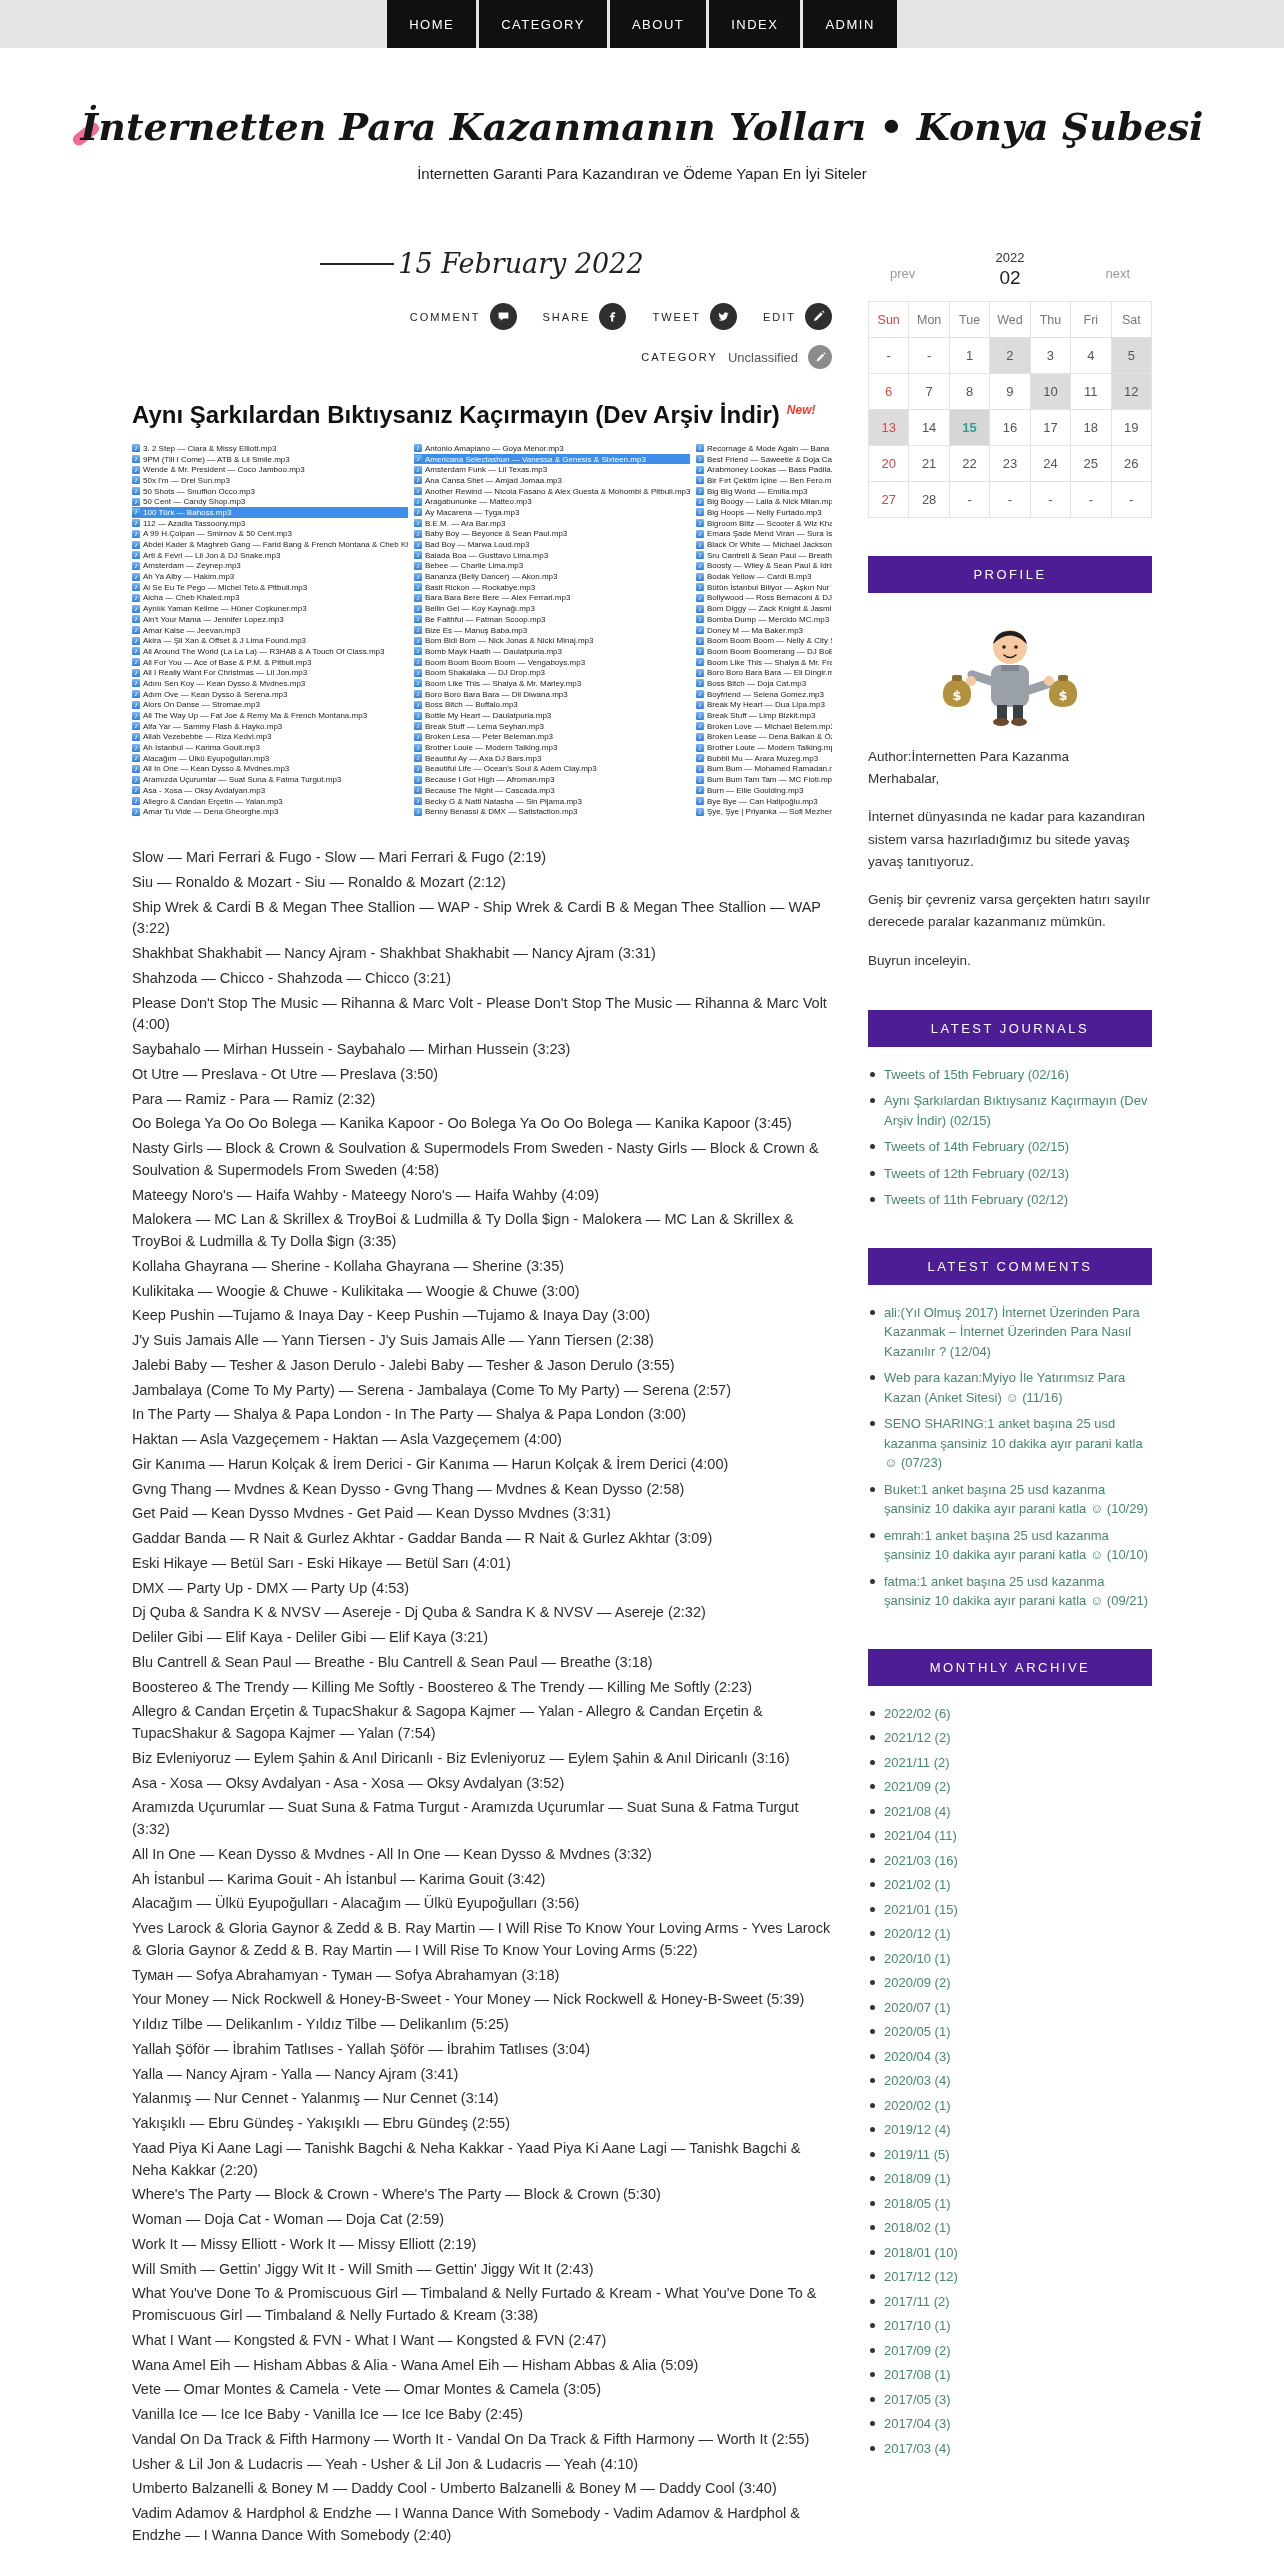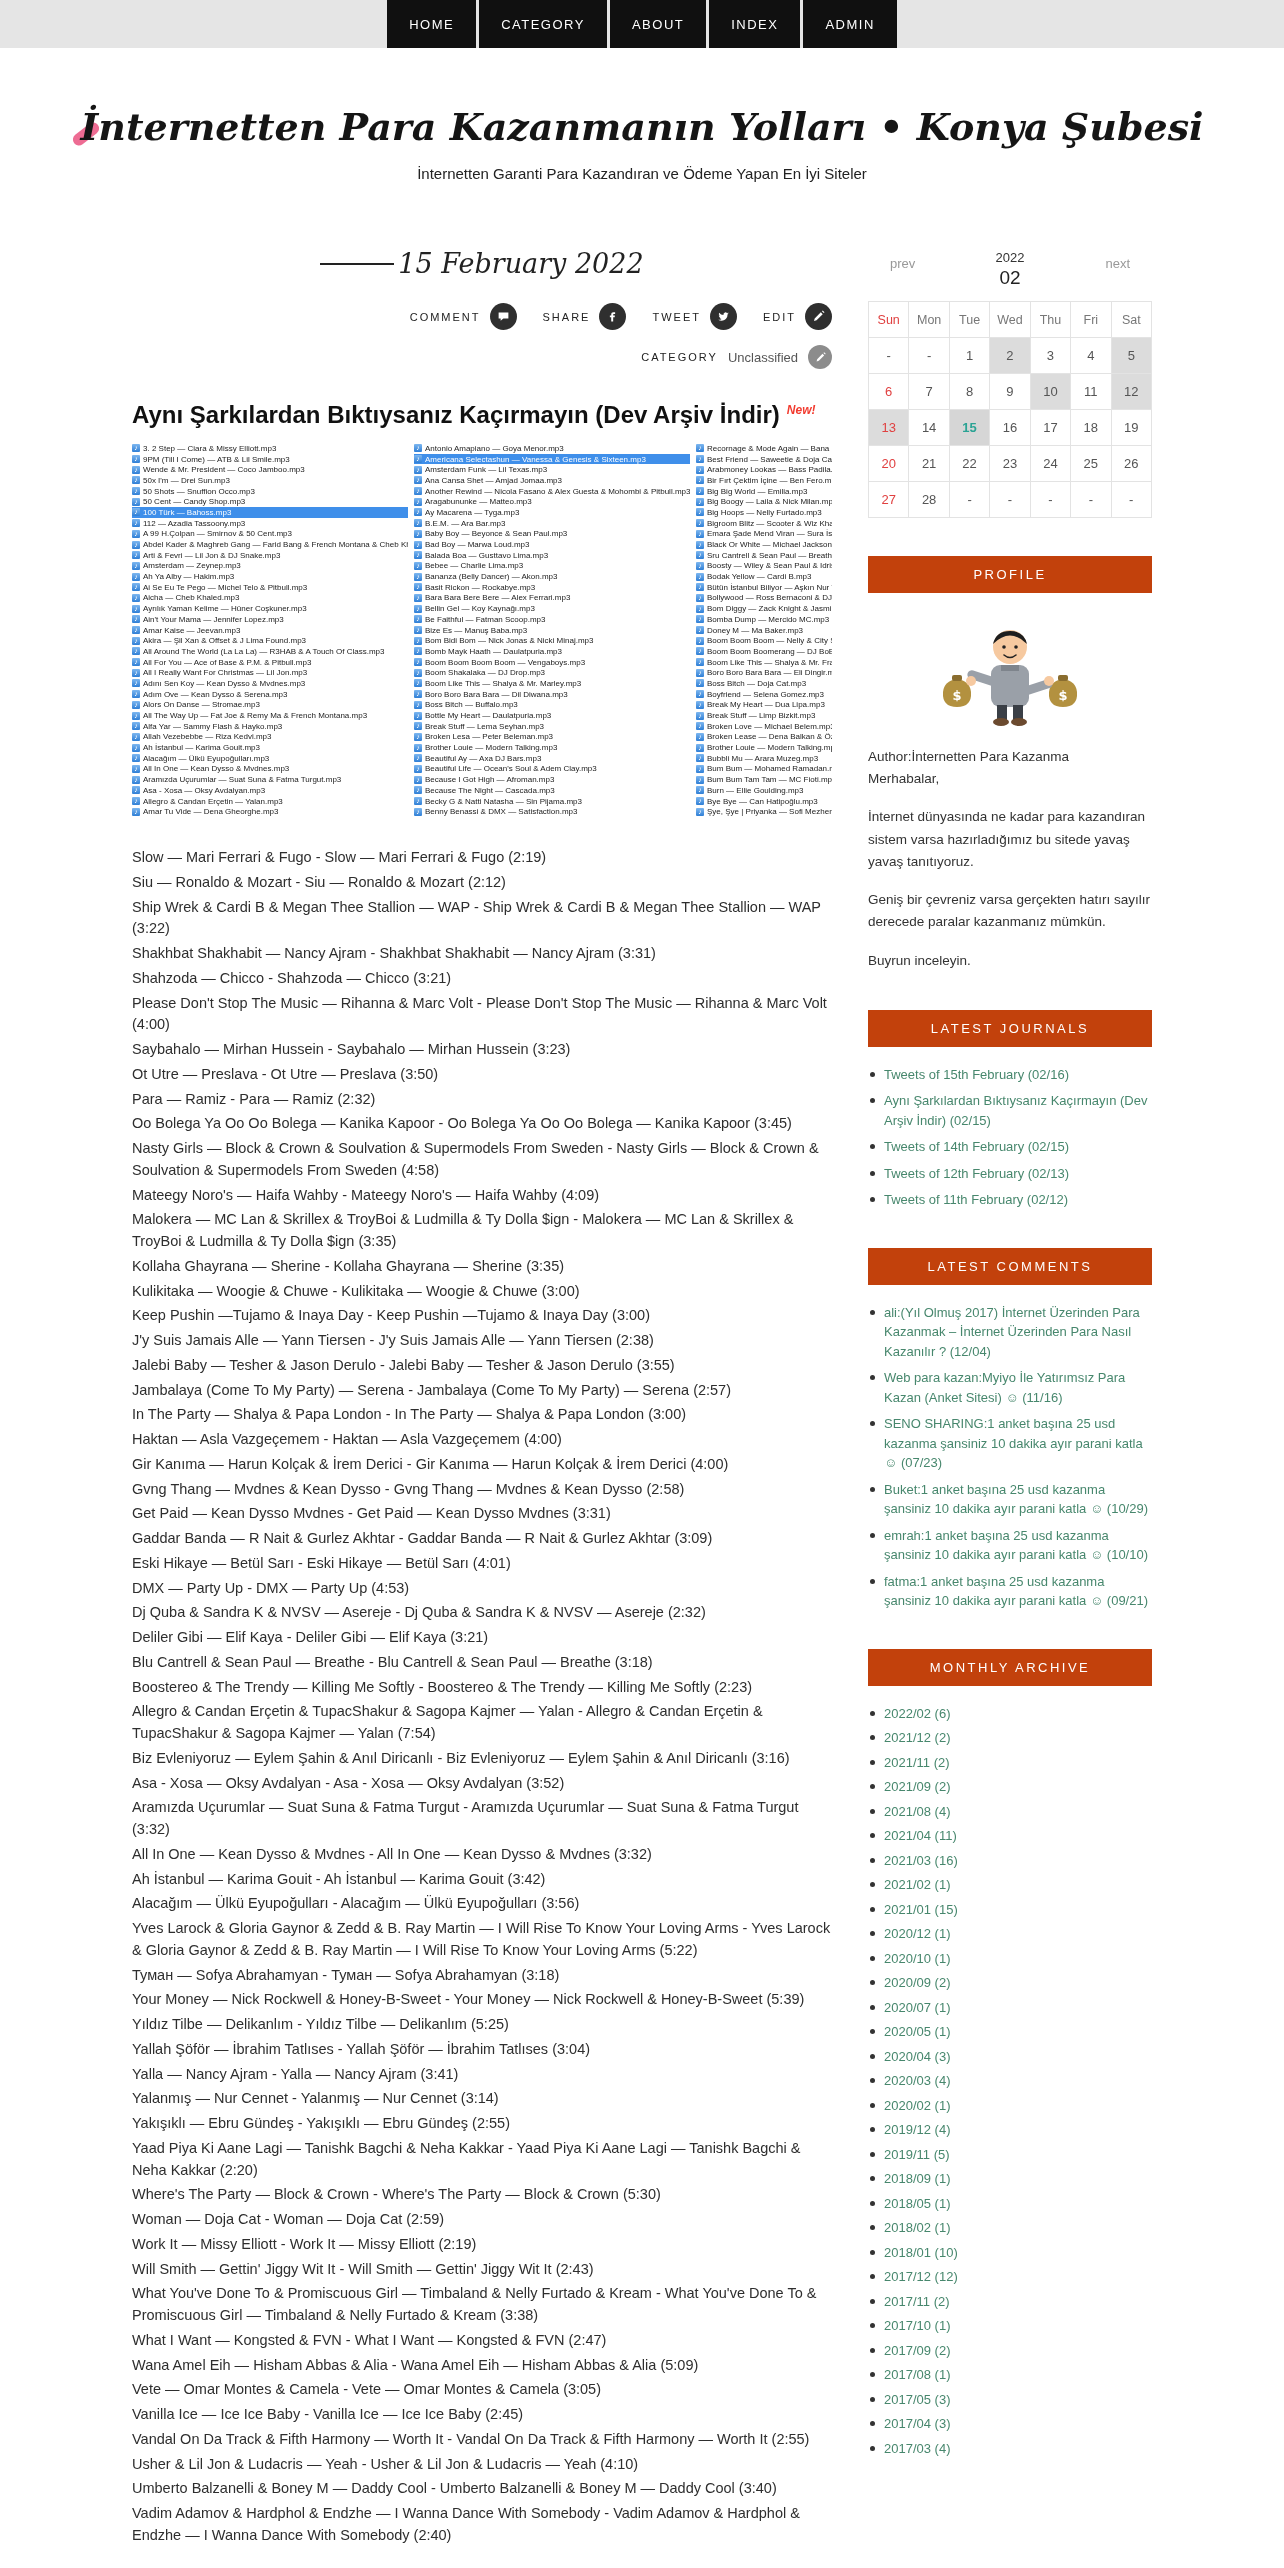--- a/index.html
+++ b/index.html
@@ -49,32 +49,32 @@
   .file-icon{flex:0 0 8px;width:8px;height:8px;background:linear-gradient(#7db7f0,#2f7fd6);color:#fff;font-size:7px;line-height:8px;text-align:center;border-radius:1px;}
 
   
   .song-list{margin-top:4px;}
   .song-line{font-size:14.5px;line-height:1.5;color:#2e2e2e;margin-bottom:3px;}
 
   
   .cal-nav{position:relative;text-align:center;margin-top:4px;}
   .cal-year{font-size:13px;color:#333;}
   .cal-month{font-size:19px;color:#222;margin-top:2px;}
-  .cal-prev,.cal-next{position:absolute;top:6px;font-size:13px;color:#999;cursor:pointer;}
+  .cal-prev,.cal-next{position:absolute;top:16px;font-size:13px;color:#999;cursor:pointer;}
   .cal-prev{left:22px;}
   .cal-next{right:22px;}
   .calendar{width:100%;border-collapse:collapse;margin-top:12px;}
   .calendar th,.calendar td{border:1px solid #e3e3e3;width:14.28%;height:33px;text-align:center;font-size:13px;color:#555;font-weight:normal;}
   .calendar th{color:#777;font-size:12.5px;}
   .calendar .sun{color:#e04040;}
   .calendar td.entry{background:#dcdcdc;}
   .calendar td.selected{background:#d6d6d6;color:#2aa394;font-weight:bold;}
 
   
-  .side-header{background:#c2410c;color:#fff;text-align:center;font-size:13px;letter-spacing:2.5px;padding:11px 0;margin:38px 0 18px;}
+  .side-header{background:#4c1d95;color:#fff;text-align:center;font-size:13px;letter-spacing:2.5px;padding:11px 0;margin:38px 0 18px;}
   .avatar-wrap{text-align:center;margin:10px 0 16px;}
   .author-line{font-size:13.5px;color:#333;margin:0 0 4px;}
   .profile-line{font-size:13.5px;line-height:1.65;color:#333;margin:0 0 16px;}
   .side-list{list-style:none;margin:0;padding:0 0 0 2px;}
   .side-link{position:relative;padding-left:14px;font-size:13px;line-height:1.5;color:#47876d;margin:7px 0;cursor:pointer;}
   .side-link::before{content:"";position:absolute;left:0;top:7px;width:5px;height:5px;border-radius:50%;background:#333;}
   #archive-list .side-link{margin:5px 0;}
 </style>
 </head>
 <body>

